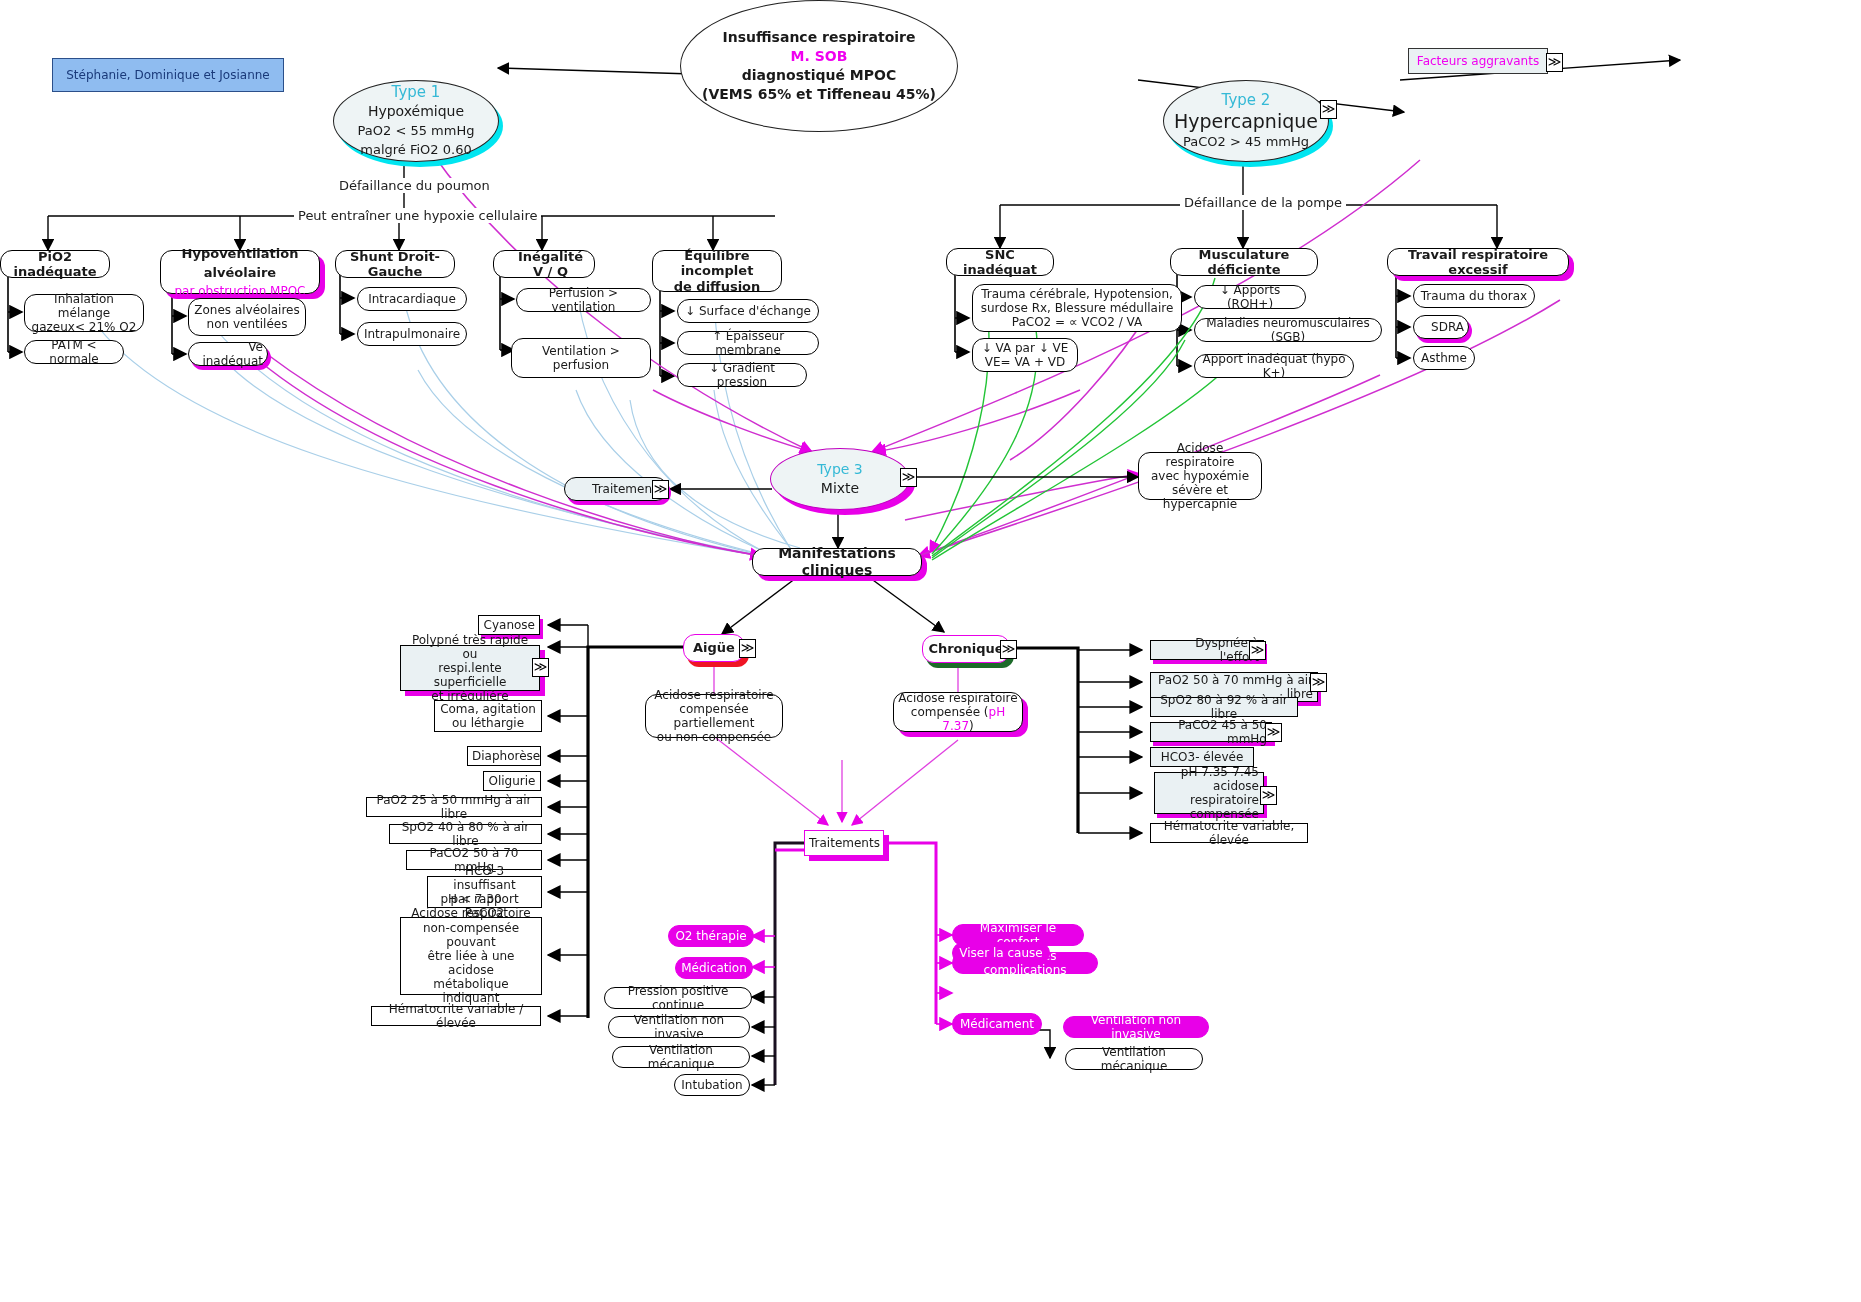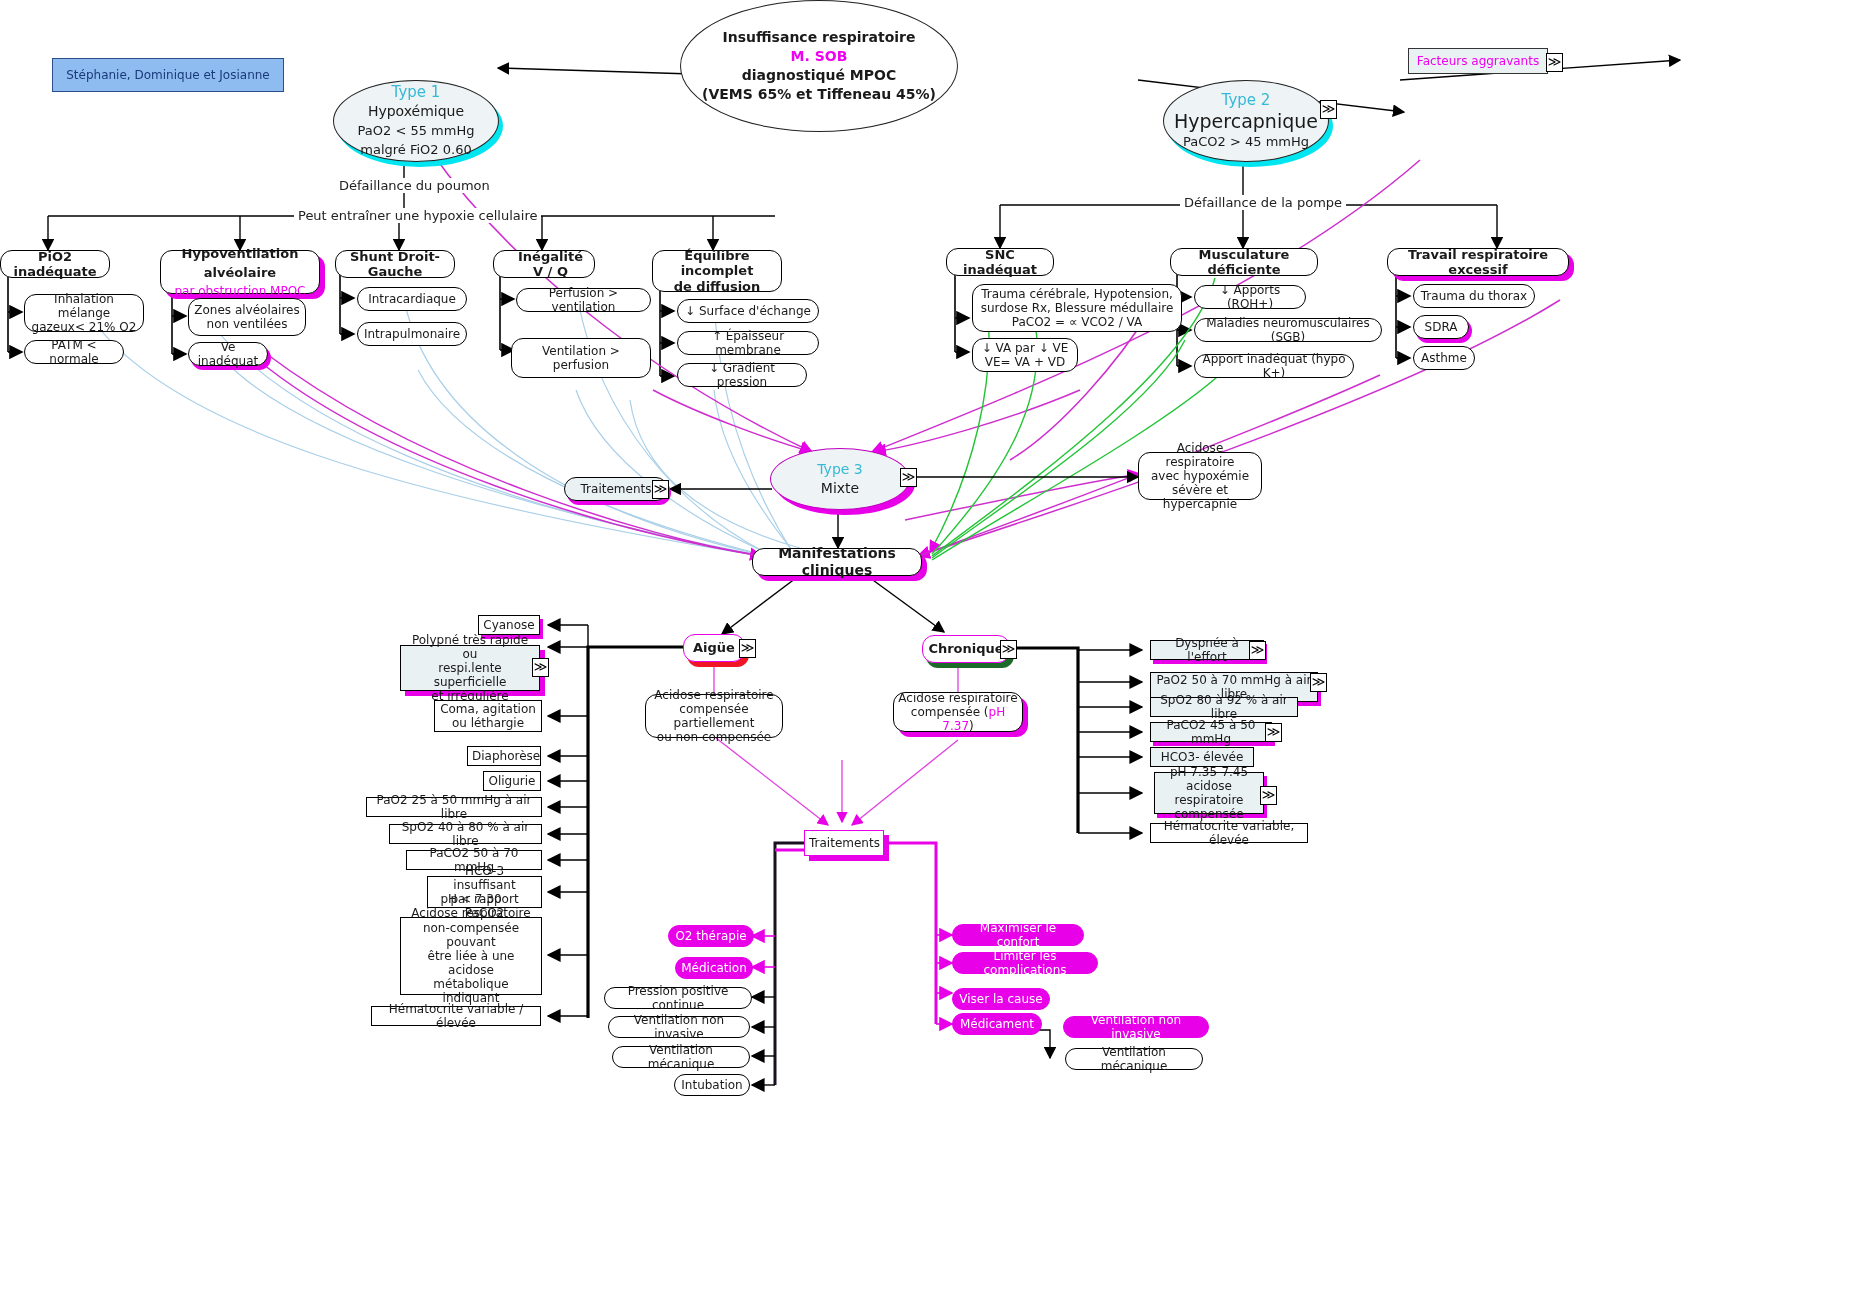--- a/index.html
+++ b/index.html
@@ -30,21 +30,21 @@
   
   .ellipse { border-radius:50%; background:#eef4f5; }
   .rounded { border-radius:12px; }
   .rect    { border-radius:0; }
 
   
   .sh-magenta { box-shadow: 5px 5px 0 0 #e800e8; }
   .sh-cyan    { box-shadow: 4px 5px 0 0 #00e5f0; }
   .sh-red     { box-shadow: 4px 5px 0 0 #ef1524; }
   .sh-green   { box-shadow: 4px 5px 0 0 #1d6b2a; }
-  .sh-magenta-sm { box-shadow: 3px 4px 0 0 #e800e8; }
+  .sh-magenta-sm { box-shadow: 3px 4px 0 0 #e800e8; text-align: right; }
   .fill-light { background:#eaf1f3; }
   .fill-magenta { background:#e800e8; color:#ffffff; border-color:#e800e8; }
   .fill-bluebox { background:#8fbcf0; border:1.5px solid #2b4f8a; }
 
   .bold { font-weight:bold; }
   .t-cyan { color:#35b9d6; }
   .t-magenta { color:#f000f0; }
   .small { font-size:13px; }
   .sm12 { font-size:12px; }
   .sm13 { font-size:13px; }
@@ -541,21 +541,21 @@
   <div class="node rounded" style="left:674px; top:1074px; width:76px; height:22px;">
     <span class="lbl sm12">Intubation</span>
   </div>
 
   <div class="node rounded fill-magenta" style="left:952px; top:924px; width:132px; height:22px;">
     <span class="lbl sm12">Maximiser le confort</span>
   </div>
   <div class="node rounded fill-magenta" style="left:952px; top:952px; width:146px; height:22px;">
     <span class="lbl sm12">Limiter les complications</span>
   </div>
-  <div class="node rounded fill-magenta" style="left:952px; top:988px; width:98px; height:22px;">
+  <div class="node rounded fill-magenta" style="left:952px; top:942px; width:98px; height:22px;">
     <span class="lbl sm12">Viser la cause</span>
   </div>
   <div class="node rounded fill-magenta" style="left:952px; top:1013px; width:90px; height:22px;">
     <span class="lbl sm12">Médicament</span>
   </div>
 
   <div class="node rounded fill-magenta" style="left:1063px; top:1016px; width:146px; height:22px;">
     <span class="lbl sm12">Ventilation non invasive</span>
   </div>
   <div class="node rounded" style="left:1065px; top:1048px; width:138px; height:22px;">

